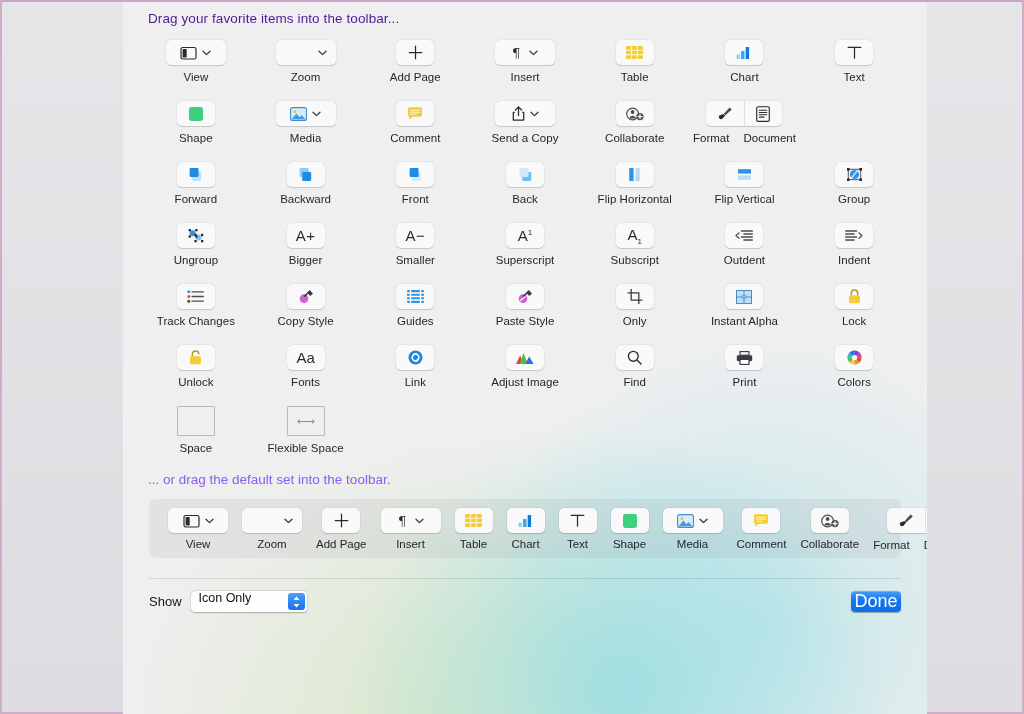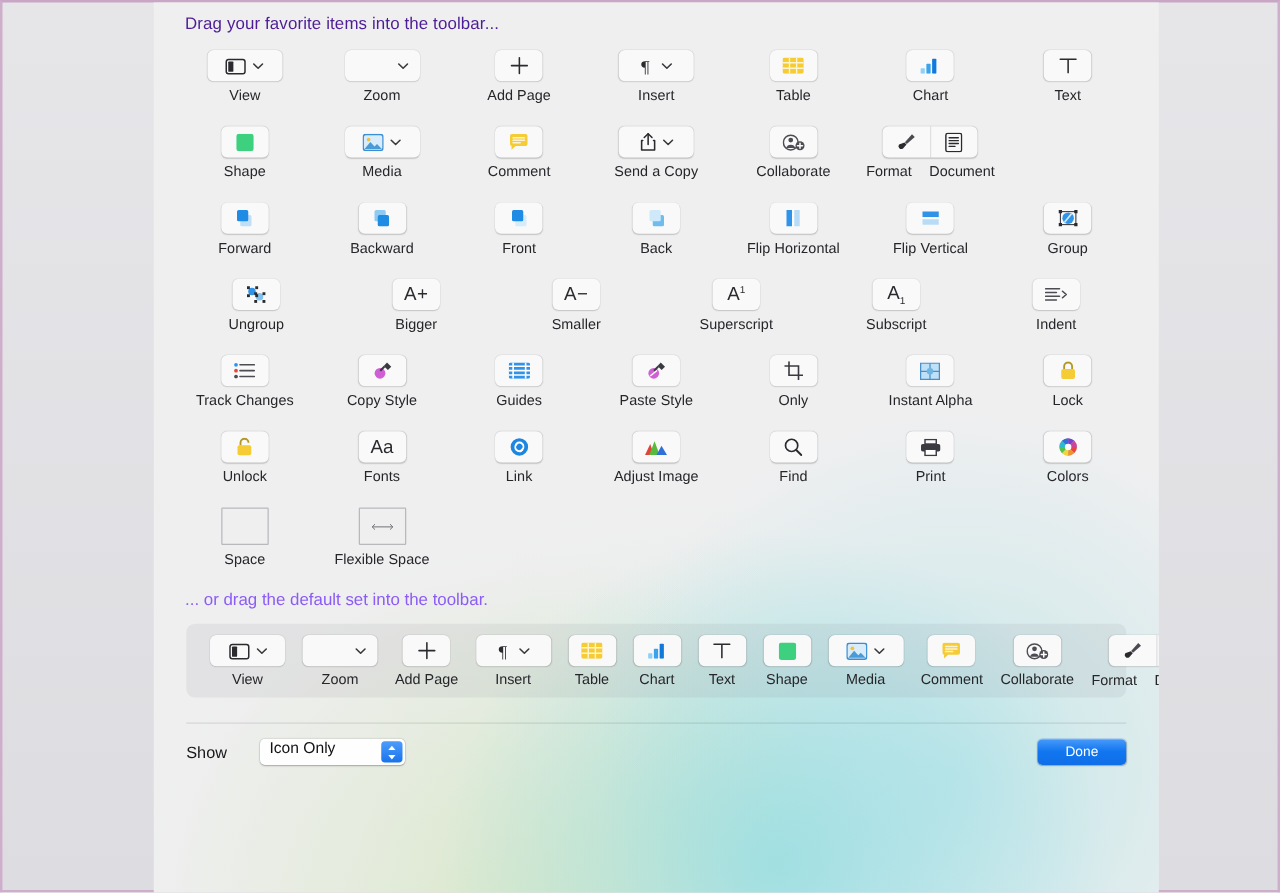--- a/index.html
+++ b/index.html
@@ -123,45 +123,45 @@
 
   
   .divider {
     margin: 20px 26px 0 26px; height: 1px;
     background: rgba(0,0,0,.10);
   }
   .bottombar {
     display: flex; align-items: center;
     padding: 12px 26px 0 26px;
   }
-  .show-label { font-size: 13px; color: #17171a; margin-right: 26px; }
+  .show-label { font-size: 13px; color: #17171a; margin-right: 9px; }
   .popup {
     position: relative;
     width: 116px; height: 21px;
     background: #fefeff;
     border-radius: 4px;
     box-shadow: 0 .5px 1.5px rgba(0,0,0,.26), 0 0 0 .5px rgba(0,0,0,.08);
     display: flex; 
     padding-left: 8px;
     font-size: 12.5px; color: #111114;
   }
   .popup .stepper {
     position: absolute; right: 2px; top: 2px;
     width: 17px; height: 17px; border-radius: 3px;
     background: linear-gradient(180deg,#4e9dfa 0%, #1873ec 100%);
     display: flex; flex-direction: column; align-items: center; justify-content: center;
     gap: 2px;
   }
   .spacer { flex: 1; }
   .done-btn {
-    width: 71px; height: 21px;
+    width: 50px; height: 21px;
     border-radius: 4px;
     background: linear-gradient(180deg,#4a9bfa 0%, #1176f0 48%, #0f6ee8 100%);
     box-shadow: 0 .5px 1px rgba(0,0,0,.30), inset 0 .5px 0 rgba(255,255,255,.45);
-    color: #fff; font-size: 11px;
+    color: #fff; font-size: 18px;
     display: flex; align-items: center; justify-content: center;
   }
   svg { display: block; }
 </style>
 </head>
 <body>
 
 <div id="outer-frame">
   <div id="sheet">
 
@@ -473,20 +473,31 @@
             <div class="ctl square">
               <span><span style="font-family:'Liberation Sans',sans-serif;font-size:15px;color:#2b2b2f;">A<sup style="font-size:8px;">1</sup></span></span>
             </div>
             <div class="plabel">Superscript</div>
           </div>
           <div class="pcell">
             <div class="ctl square">
               <span><span style="font-family:'Liberation Sans',sans-serif;font-size:15px;color:#2b2b2f;">A<sub style="font-size:8px;">1</sub></span></span>
             </div>
             <div class="plabel">Subscript</div>
+          </div>
+          <div class="pcell">
+            <div class="ctl square">
+              <span>
+                <svg width="18" height="12" viewBox="0 0 18 12">
+                  <path d="M6.4 1 H17.4 M8.9 4 H17.4 M6.4 7 H17.4 M8.9 10 H17.4" stroke="#4c4c52" stroke-width="1.3" stroke-linecap="round"></path>
+                  <path d="M4 3 L1 5.6 L4 8.2" stroke="#4c4c52" stroke-width="1.3" fill="none" stroke-linecap="round" stroke-linejoin="round"></path>
+                </svg>
+              </span>
+            </div>
+            <div class="plabel">Outdent</div>
           </div>
           <div class="pcell">
             <div class="ctl square">
               <span>
                 <svg width="18" height="12" viewBox="0 0 18 12">
                   <path d="M.6 1 H11.6 M.6 4 H9.1 M.6 7 H11.6 M.6 10 H9.1" stroke="#4c4c52" stroke-width="1.3" stroke-linecap="round"></path>
                   <path d="M14 3 L17 5.6 L14 8.2" stroke="#4c4c52" stroke-width="1.3" fill="none" stroke-linecap="round" stroke-linejoin="round"></path>
                 </svg>
               </span>
             </div>

